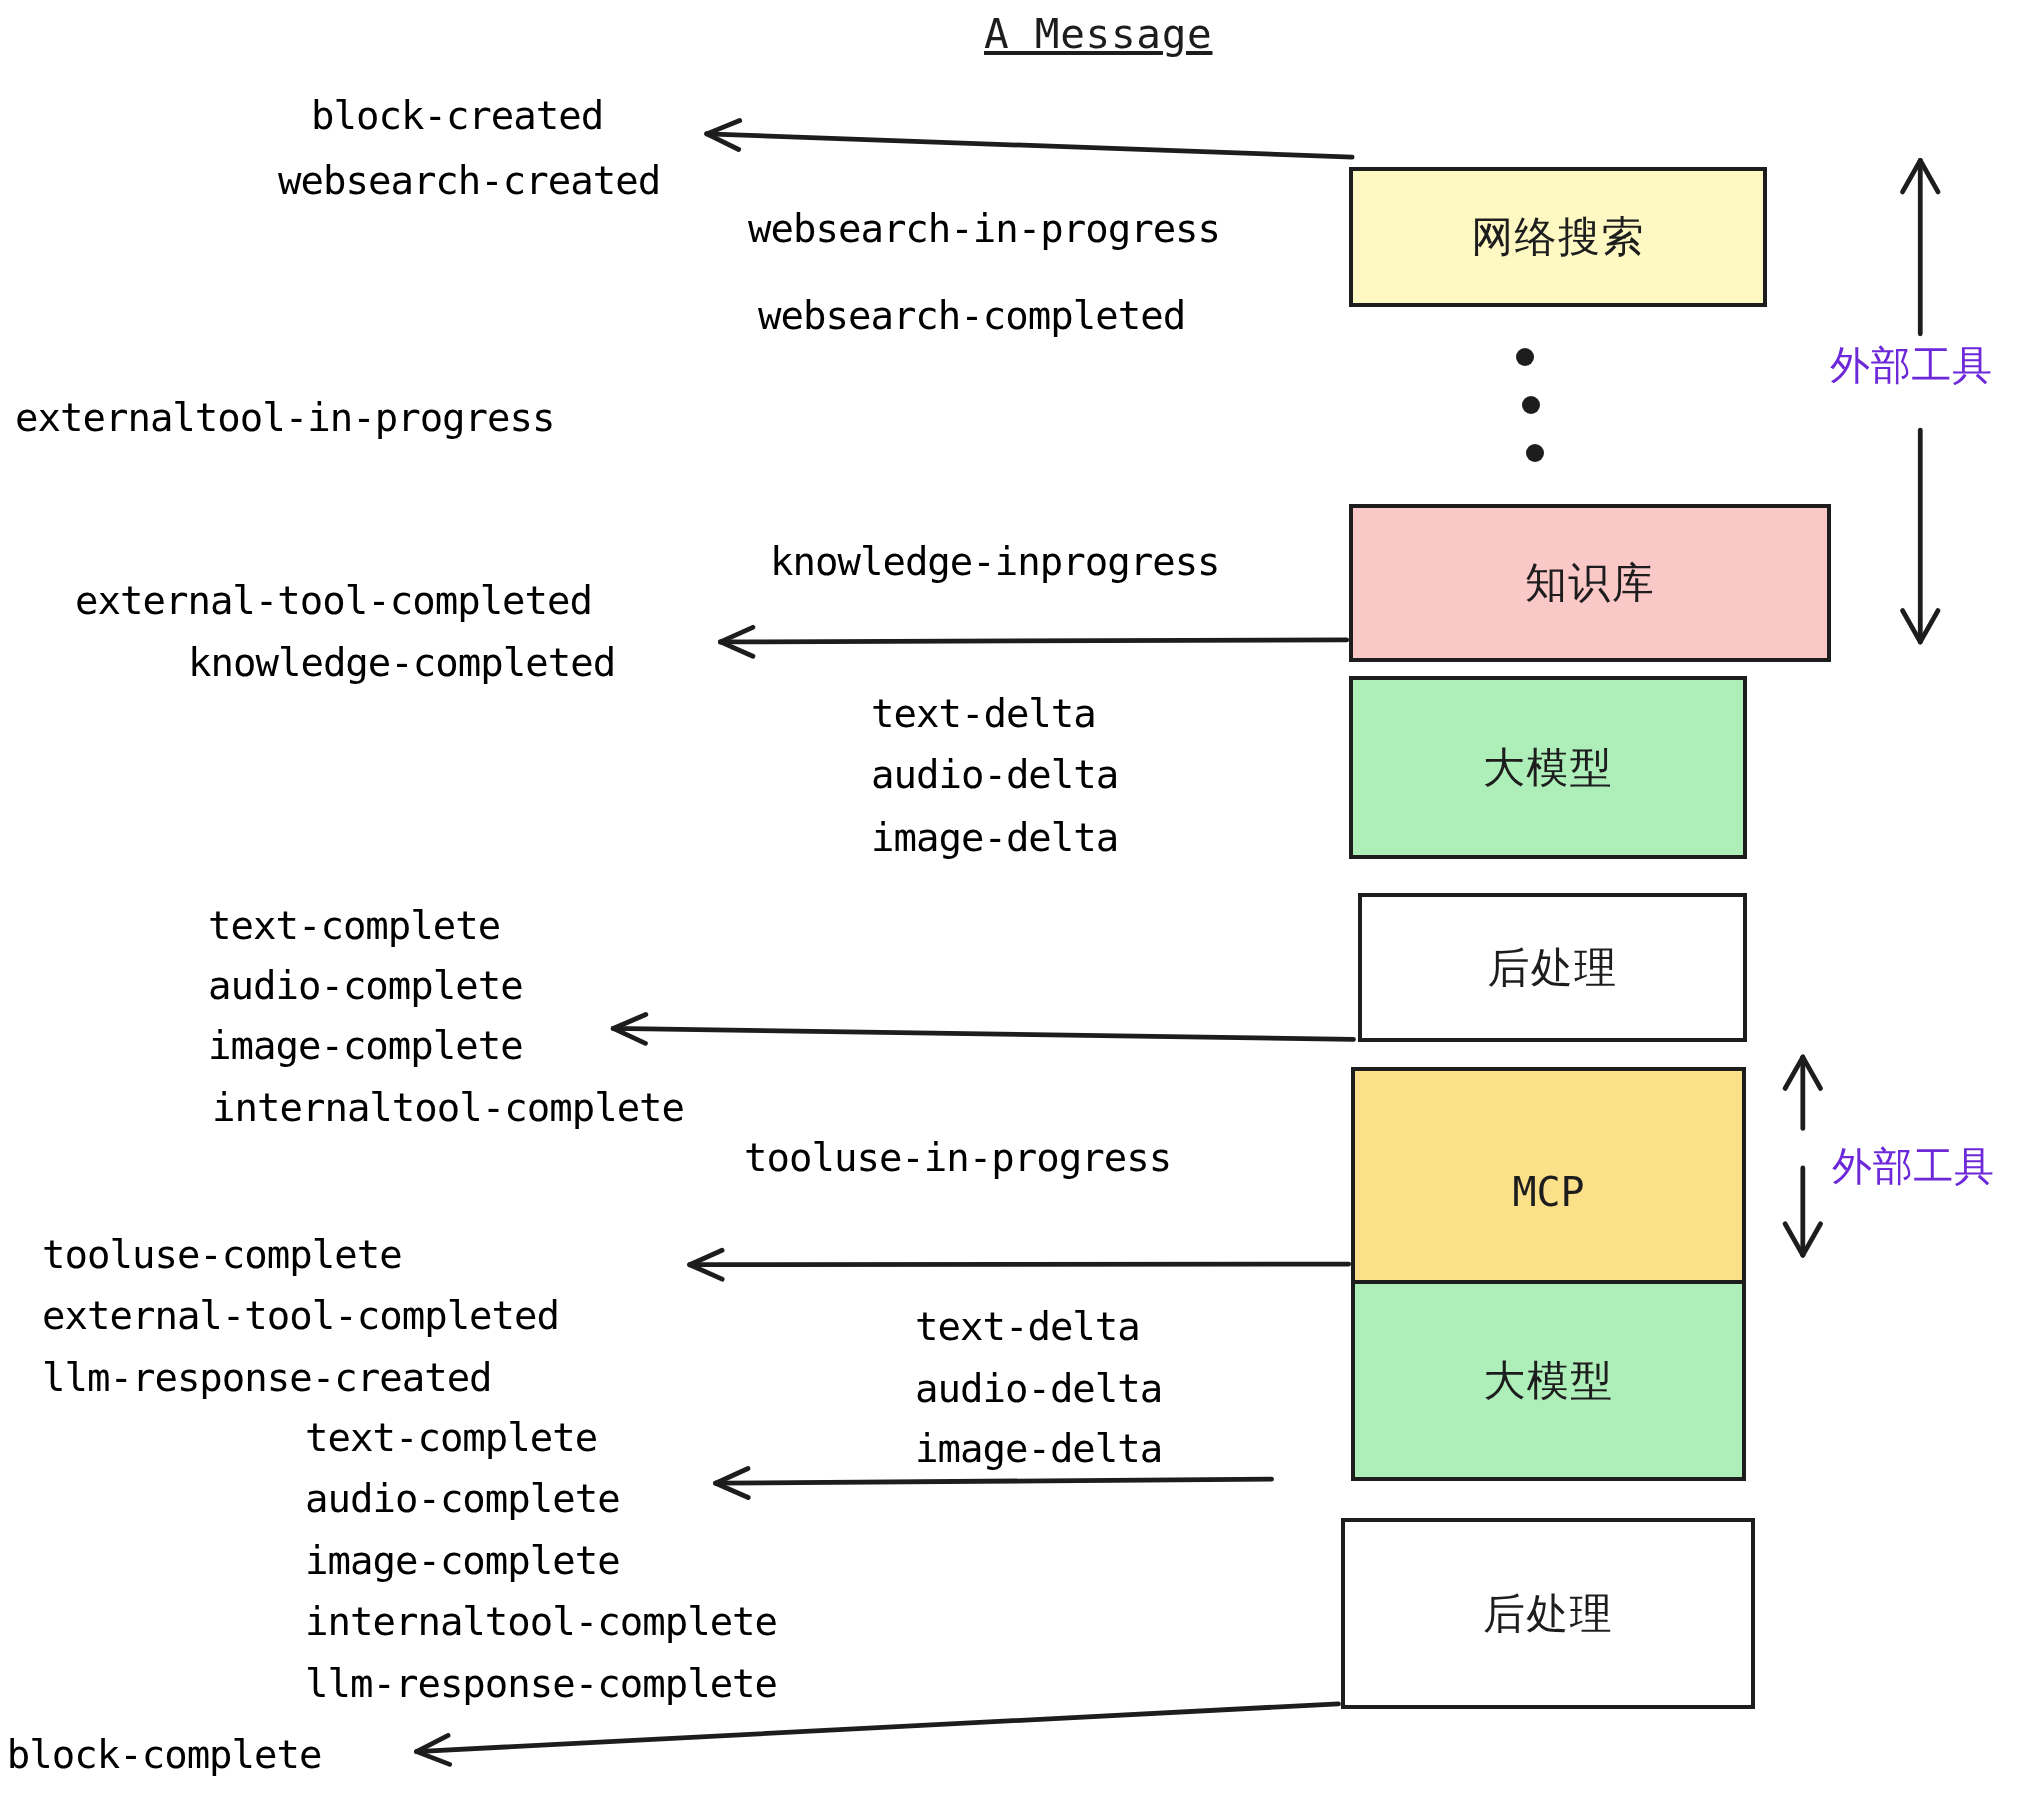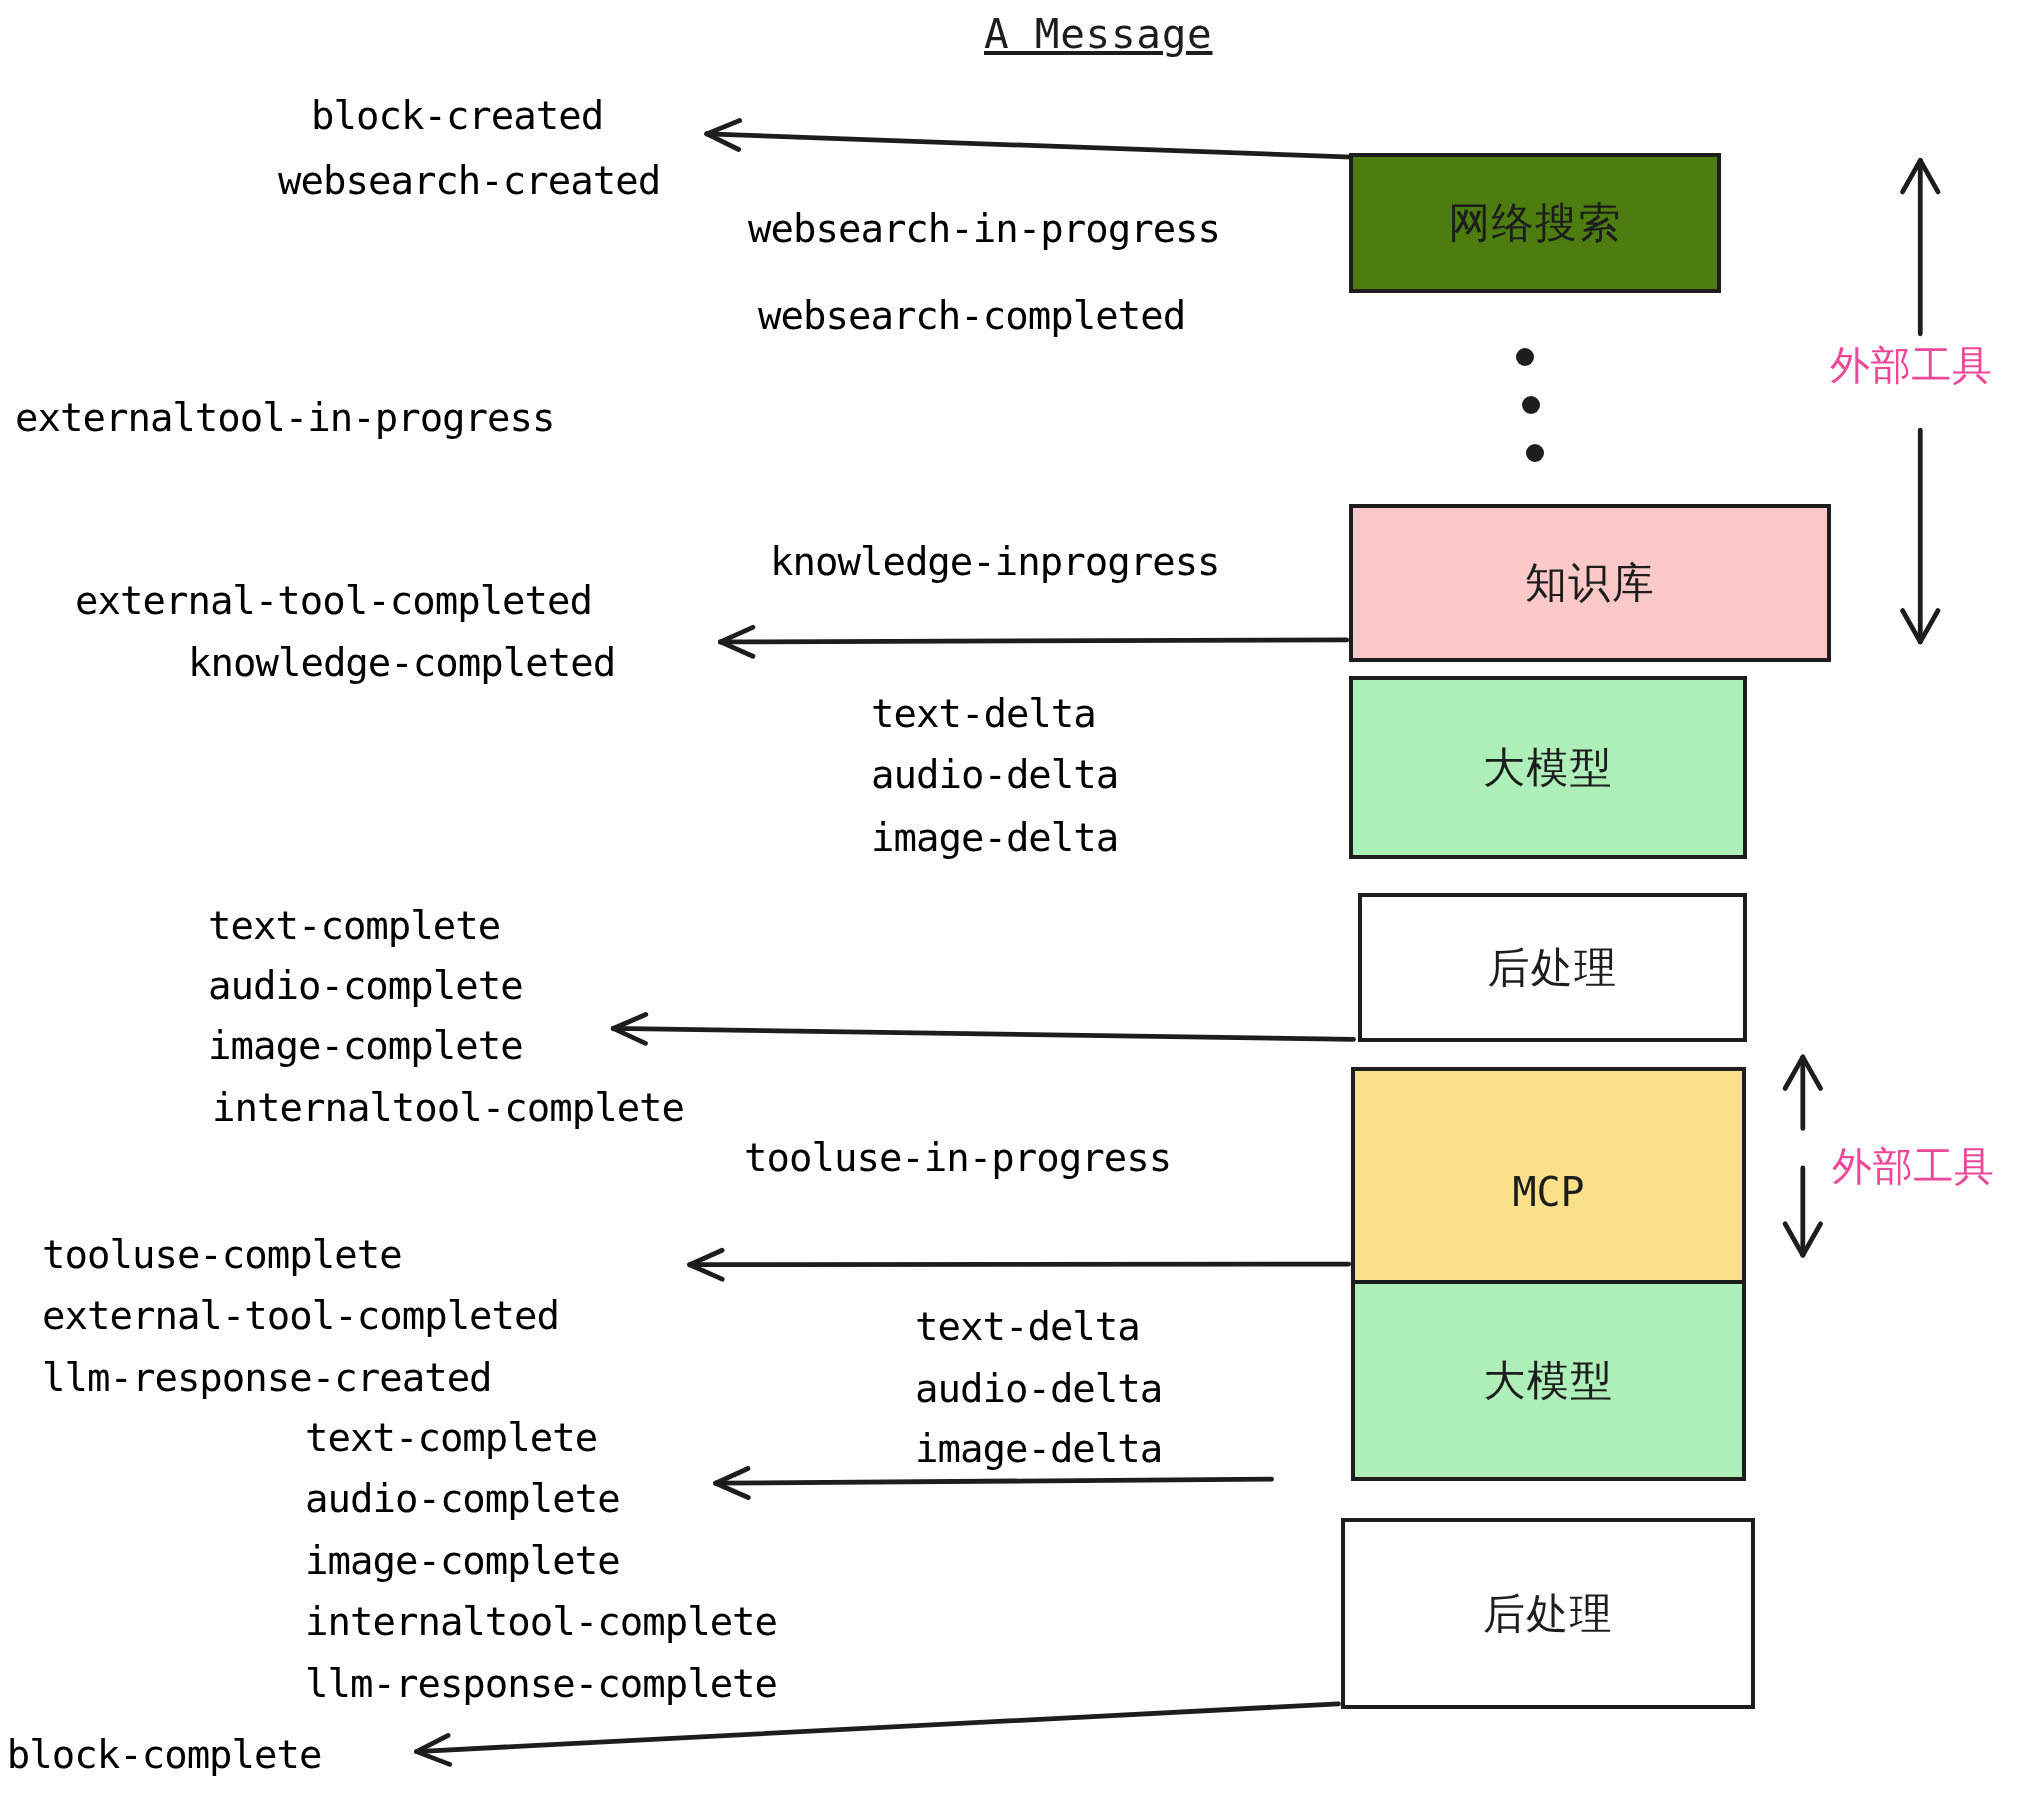--- a/index.html
+++ b/index.html
@@ -48,21 +48,21 @@
   }
   .box.mono span {
     font-family: "DejaVu Sans Mono", monospace;
     font-size: 40px;
     letter-spacing: 0;
   }
   .side-label {
     position: absolute;
     font-family: "DejaVu Sans", sans-serif;
     font-size: 40px;
-    color: #ec4899;
+    color: #6d28d9;
     white-space: nowrap;
     letter-spacing: 0.7px;
   }
   .dot {
     position: absolute;
     width: 18px;
     height: 18px;
     border-radius: 50%;
     background: #1d1d1d;
   }
@@ -159,21 +159,21 @@
       <div class="ev" style="left: 915px; top: 1369px;">audio-delta</div>
       <div class="ev" style="left: 915px; top: 1429px;">image-delta</div>
       <div class="ev" style="left: 305px; top: 1418px;">text-complete</div>
       <div class="ev" style="left: 305px; top: 1479px;">audio-complete</div>
       <div class="ev" style="left: 305px; top: 1541px;">image-complete</div>
       <div class="ev" style="left: 305px; top: 1602px;">internaltool-complete</div>
       <div class="ev" style="left: 305px; top: 1664px;">llm-response-complete</div>
       <div class="ev" style="left: 6.8px; top: 1735px; text-align: center;">block-complete</div>
     </div>
   <div id="nodes-layer">
-      <div class="box" style="left: 1349px; top: 153px; width: 372px; height: 140px; background: #4d7c0f;">
+      <div class="box" style="left: 1349px; top: 167px; width: 418px; height: 140px; background: #fef9c3;">
         <span>网络搜索</span>
       </div>
       <div class="box" style="left: 1349px; top: 504px; width: 482px; height: 158px; background: rgb(251, 200, 200);">
         <span>知识库</span>
       </div>
       <div class="box" style="left: 1349px; top: 676px; width: 398px; height: 183px; background: rgb(174, 238, 185);">
         <span>大模型</span>
       </div>
       <div class="box" style="left: 1358px; top: 893px; width: 389px; height: 149px; background: rgb(255, 255, 255);">
         <span>后处理</span>

